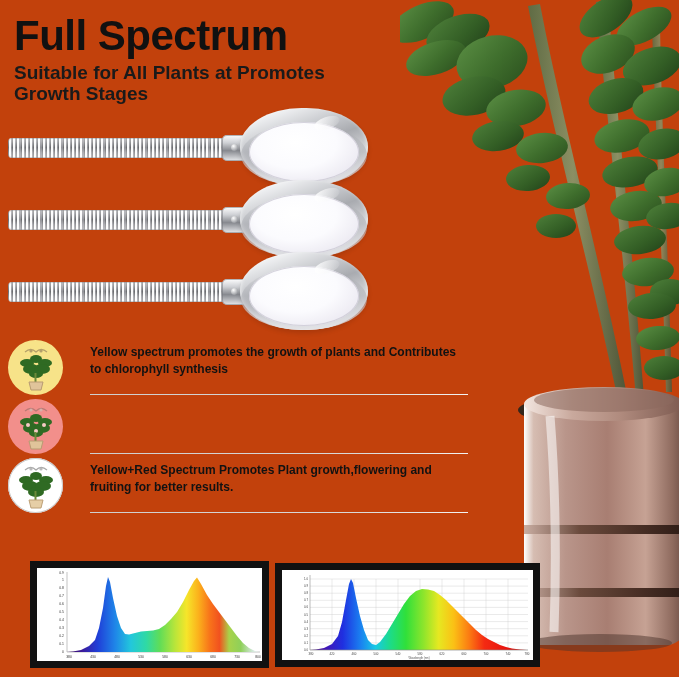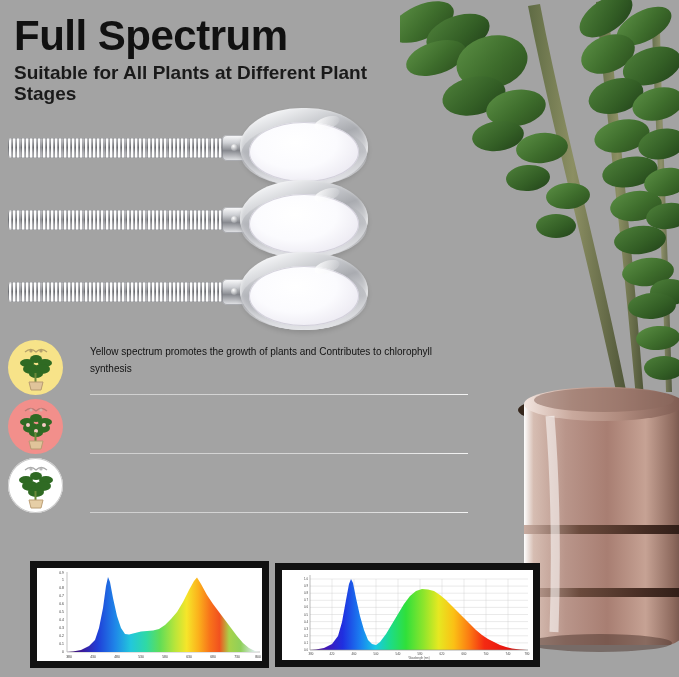--- a/index.html
+++ b/index.html
@@ -3,21 +3,21 @@
 <meta charset="utf-8">
 <style>
   html,body{margin:0;padding:0;}
   body{
     width:679px;height:677px;
     background:#ffffff;
     font-family:"Liberation Sans",sans-serif;
     overflow:hidden;
     position:relative;
   }
-  #stage{position:relative;width:679px;height:677px;overflow:hidden;background:#a3a3a3;}
+  #stage{position:relative;width:679px;height:677px;overflow:hidden;background:#c2410c;}
 
   
   .headline-block{position:absolute;left:14px;top:14px;width:400px;}
   .headline{
     font-size:42px;line-height:44px;font-weight:bold;color:#111;
     letter-spacing:-0.5px;margin:0;white-space:nowrap;
   }
   .subhead{
     font-size:19px;line-height:21px;font-weight:bold;color:#1a1a1a;
     margin:4px 0 0 0;max-width:360px;
@@ -73,21 +73,21 @@
   .feature-row{position:relative;height:59px;margin-bottom:0;}
   .feat-icon{
     position:absolute;left:2px;top:2px;width:55px;height:55px;border-radius:50%;
     display:flex;align-items:center;justify-content:center;
   }
   .feat-icon.yellow{background:#f7e389;}
   .feat-icon.red{background:#f28f8b;}
   .feat-icon.white{background:#ffffff;box-shadow:inset 0 0 0 1px #c9c9c9;}
   .feat-text{
     position:absolute;left:84px;top:6px;width:380px;
-    font-size:10px;line-height:16.5px;color:#121212;font-weight:normal;
+    font-size:12px;line-height:16.5px;color:#121212;font-weight:bold;
   }
   .feat-rule{
     position:absolute;left:84px;bottom:2px;width:378px;height:1px;
     background:linear-gradient(90deg,#cfcfcf 0%,#d9d9d9 70%,#f3f3f3 100%);
   }
 
   
   .plant-glyph{width:42px;height:46px;display:block;}
 
   
@@ -197,21 +197,21 @@
       <ellipse cx="204" cy="400" rx="70" ry="12" fill="#8d6a5e" opacity=".55"></ellipse>
       <rect x="124" y="525" width="160" height="9" fill="url(#bandG)"></rect>
       <rect x="124" y="588" width="160" height="9" fill="url(#bandG)"></rect>
       <path d="M150 416 q 8 100 4 216" stroke="rgba(255,255,255,.55)" stroke-width="9" fill="none"></path>
       <ellipse cx="200" cy="643" rx="72" ry="9" fill="#4c332b" opacity=".5"></ellipse>
     </svg>
   </div>
 
   <div class="headline-block">
     <div class="headline">Full Spectrum</div>
-    <div class="subhead">Suitable for All Plants at Different Plant Stages</div>
+    <div class="subhead">Suitable for All Plants at Promotes Growth Stages</div>
   </div>
 
   <div class="lamp" style="left:8px;top:108px;">
     <div class="lamp-gooseneck"></div>
     <div class="lamp-cap"></div>
     <div class="lamp-head">
       <div class="lamp-rim"></div>
       <div class="lamp-side"></div>
       <div class="lamp-face"></div>
       <div class="lamp-glint"></div>
@@ -301,20 +301,21 @@
               <ellipse cx="11" cy="17" rx="7" ry="4"></ellipse>
             <ellipse cx="31" cy="17" rx="7" ry="4"></ellipse>
               <ellipse cx="15" cy="23" rx="8" ry="5"></ellipse>
             <ellipse cx="28" cy="23" rx="8" ry="5"></ellipse>
               <ellipse cx="21" cy="29" rx="8" ry="5"></ellipse>
           </g>
           <rect x="19.5" y="28" width="2" height="9" fill="#6d8a3a"></rect>
           <path d="M14 37 h14 l-2 8 h-10 Z" fill="#e6cea6" stroke="#bda077" stroke-width="1"></path>
         </svg>
       </div>
+      <div class="feat-text">Yellow+Red Spectrum Promotes Plant growth,flowering and fruiting for better results.</div>
       <div class="feat-rule"></div>
     </div>
 
   </div>
 
   <div class="chart-frame" style="left:30px;top:561px;width:239px;height:107px;">
     <div class="chart-inner">
       <svg class="chart-svg" viewBox="0 0 225 93" preserveAspectRatio="none" xmlns="http://www.w3.org/2000/svg">
         <defs>
           <linearGradient id="specL" x1="0" y1="0" x2="1" y2="0">

